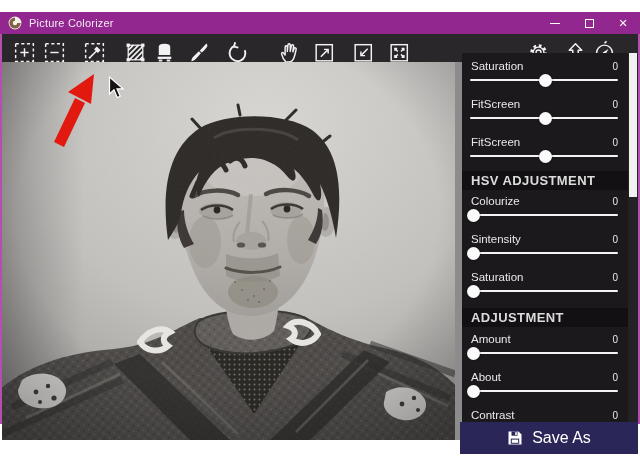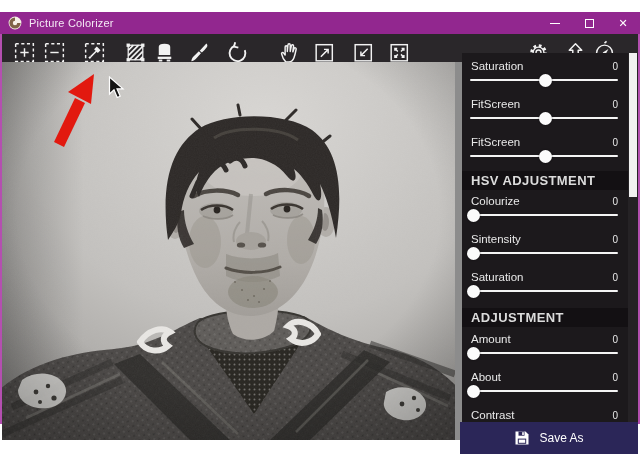--- a/index.html
+++ b/index.html
@@ -41,21 +41,21 @@
   .sld-track{position:absolute;left:8px;right:10px;height:2px;background:#f4f4f4;border-radius:1px;cursor:pointer;}
   .sld-thumb{position:absolute;width:13px;height:13px;border-radius:50%;background:#fbfbfb;top:-5.5px;cursor:pointer;
     box-shadow:0 0 2px rgba(0,0,0,.6);}
   .sec-header{position:absolute;left:0;right:0;height:19px;background:var(--header-bg);
     display:flex;align-items:center;}
   .sec-header span{font-size:13px;font-weight:bold;color:#dcdcdc;letter-spacing:.4px;margin-left:9px;}
   .scrollbar{position:absolute;left:626px;top:41px;width:10px;height:401px;background:#252225;}
   .scroll-thumb{position:absolute;left:1px;top:0;width:8px;height:144px;background:#f1f1f1;cursor:pointer;}
   .save-panel{position:absolute;left:458px;top:410px;width:178px;height:32px;background:var(--save-panel);
     display:flex;align-items:center;justify-content:center;gap:9px;cursor:pointer;}
-  .save-panel span{color:#fff;font-size:12px;}
+  .save-panel span{color:#fff;font-size:16px;}
   
   .annot{position:absolute;pointer-events:none;}
 </style>
 </head>
 <body>
 
 <div class="stage">
   <div class="window">
 
     <div class="titlebar">

